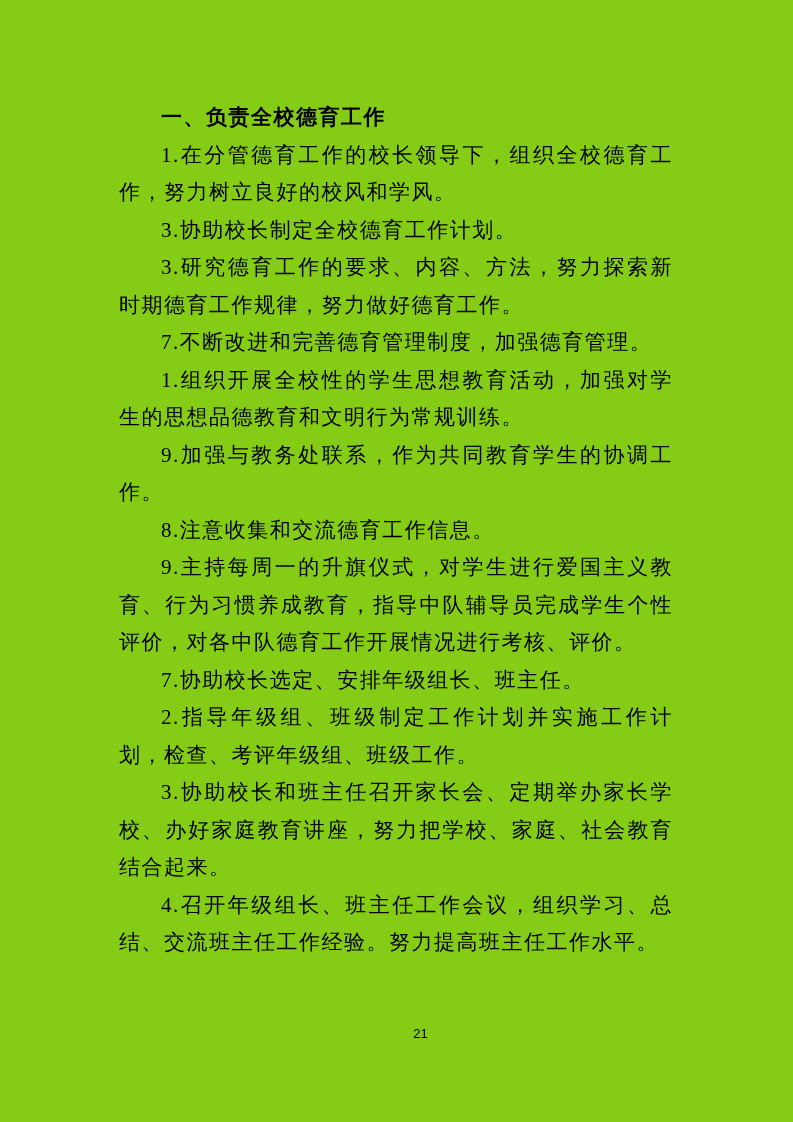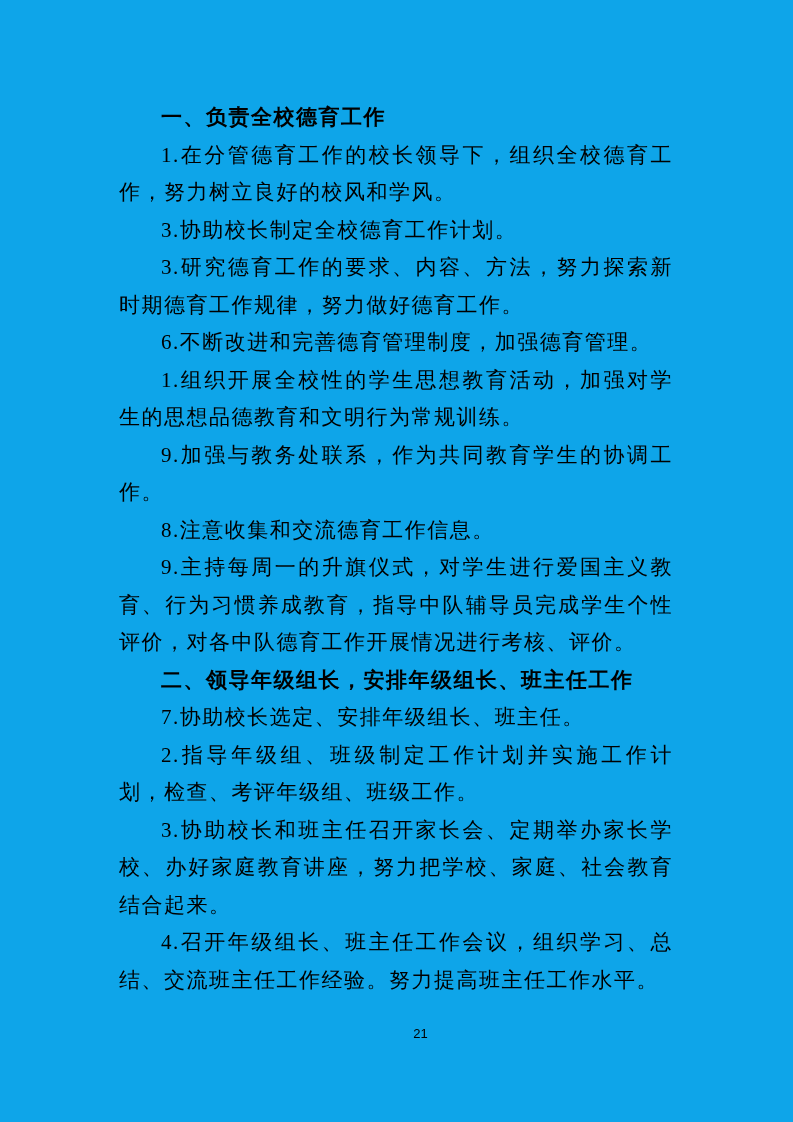--- a/index.html
+++ b/index.html
@@ -4,21 +4,21 @@
 <style>
   html, body {
     margin: 0;
     padding: 0;
     background: #ffffff;
   }
   .page {
     position: relative;
     width: 793px;
     height: 1122px;
-    background: #0ea5e9;
+    background: #84cc16;
     overflow: hidden;
     font-family: "Liberation Serif", "DejaVu Serif", serif;
     color: #000000;
   }
   .content {
     position: absolute;
     top: 99px;
     left: 119px;
     width: 554px;
   }
@@ -54,27 +54,26 @@
 <body>
 
 <div class="page">
   <div class="content">
 
     <h2>一、负责全校德育工作</h2>
 
     <p>1.在分管德育工作的校长领导下，组织全校德育工作，努力树立良好的校风和学风。</p>
     <p>3.协助校长制定全校德育工作计划。</p>
     <p>3.研究德育工作的要求、内容、方法，努力探索新时期德育工作规律，努力做好德育工作。</p>
-    <p>6.不断改进和完善德育管理制度，加强德育管理。</p>
+    <p>7.不断改进和完善德育管理制度，加强德育管理。</p>
     <p>1.组织开展全校性的学生思想教育活动，加强对学生的思想品德教育和文明行为常规训练。</p>
     <p>9.加强与教务处联系，作为共同教育学生的协调工作。</p>
     <p>8.注意收集和交流德育工作信息。</p>
     <p>9.主持每周一的升旗仪式，对学生进行爱国主义教育、行为习惯养成教育，指导中队辅导员完成学生个性评价，对各中队德育工作开展情况进行考核、评价。</p>
 
-    <h2>二、领导年级组长，安排年级组长、班主任工作</h2>
 
     <p>7.协助校长选定、安排年级组长、班主任。</p>
     <p>2.指导年级组、班级制定工作计划并实施工作计划，检查、考评年级组、班级工作。</p>
     <p>3.协助校长和班主任召开家长会、定期举办家长学校、办好家庭教育讲座，努力把学校、家庭、社会教育结合起来。</p>
     <p>4.召开年级组长、班主任工作会议，组织学习、总结、交流班主任工作经验。努力提高班主任工作水平。</p>
 
   </div>
 
   <div class="page-number">21</div>
 </div>

